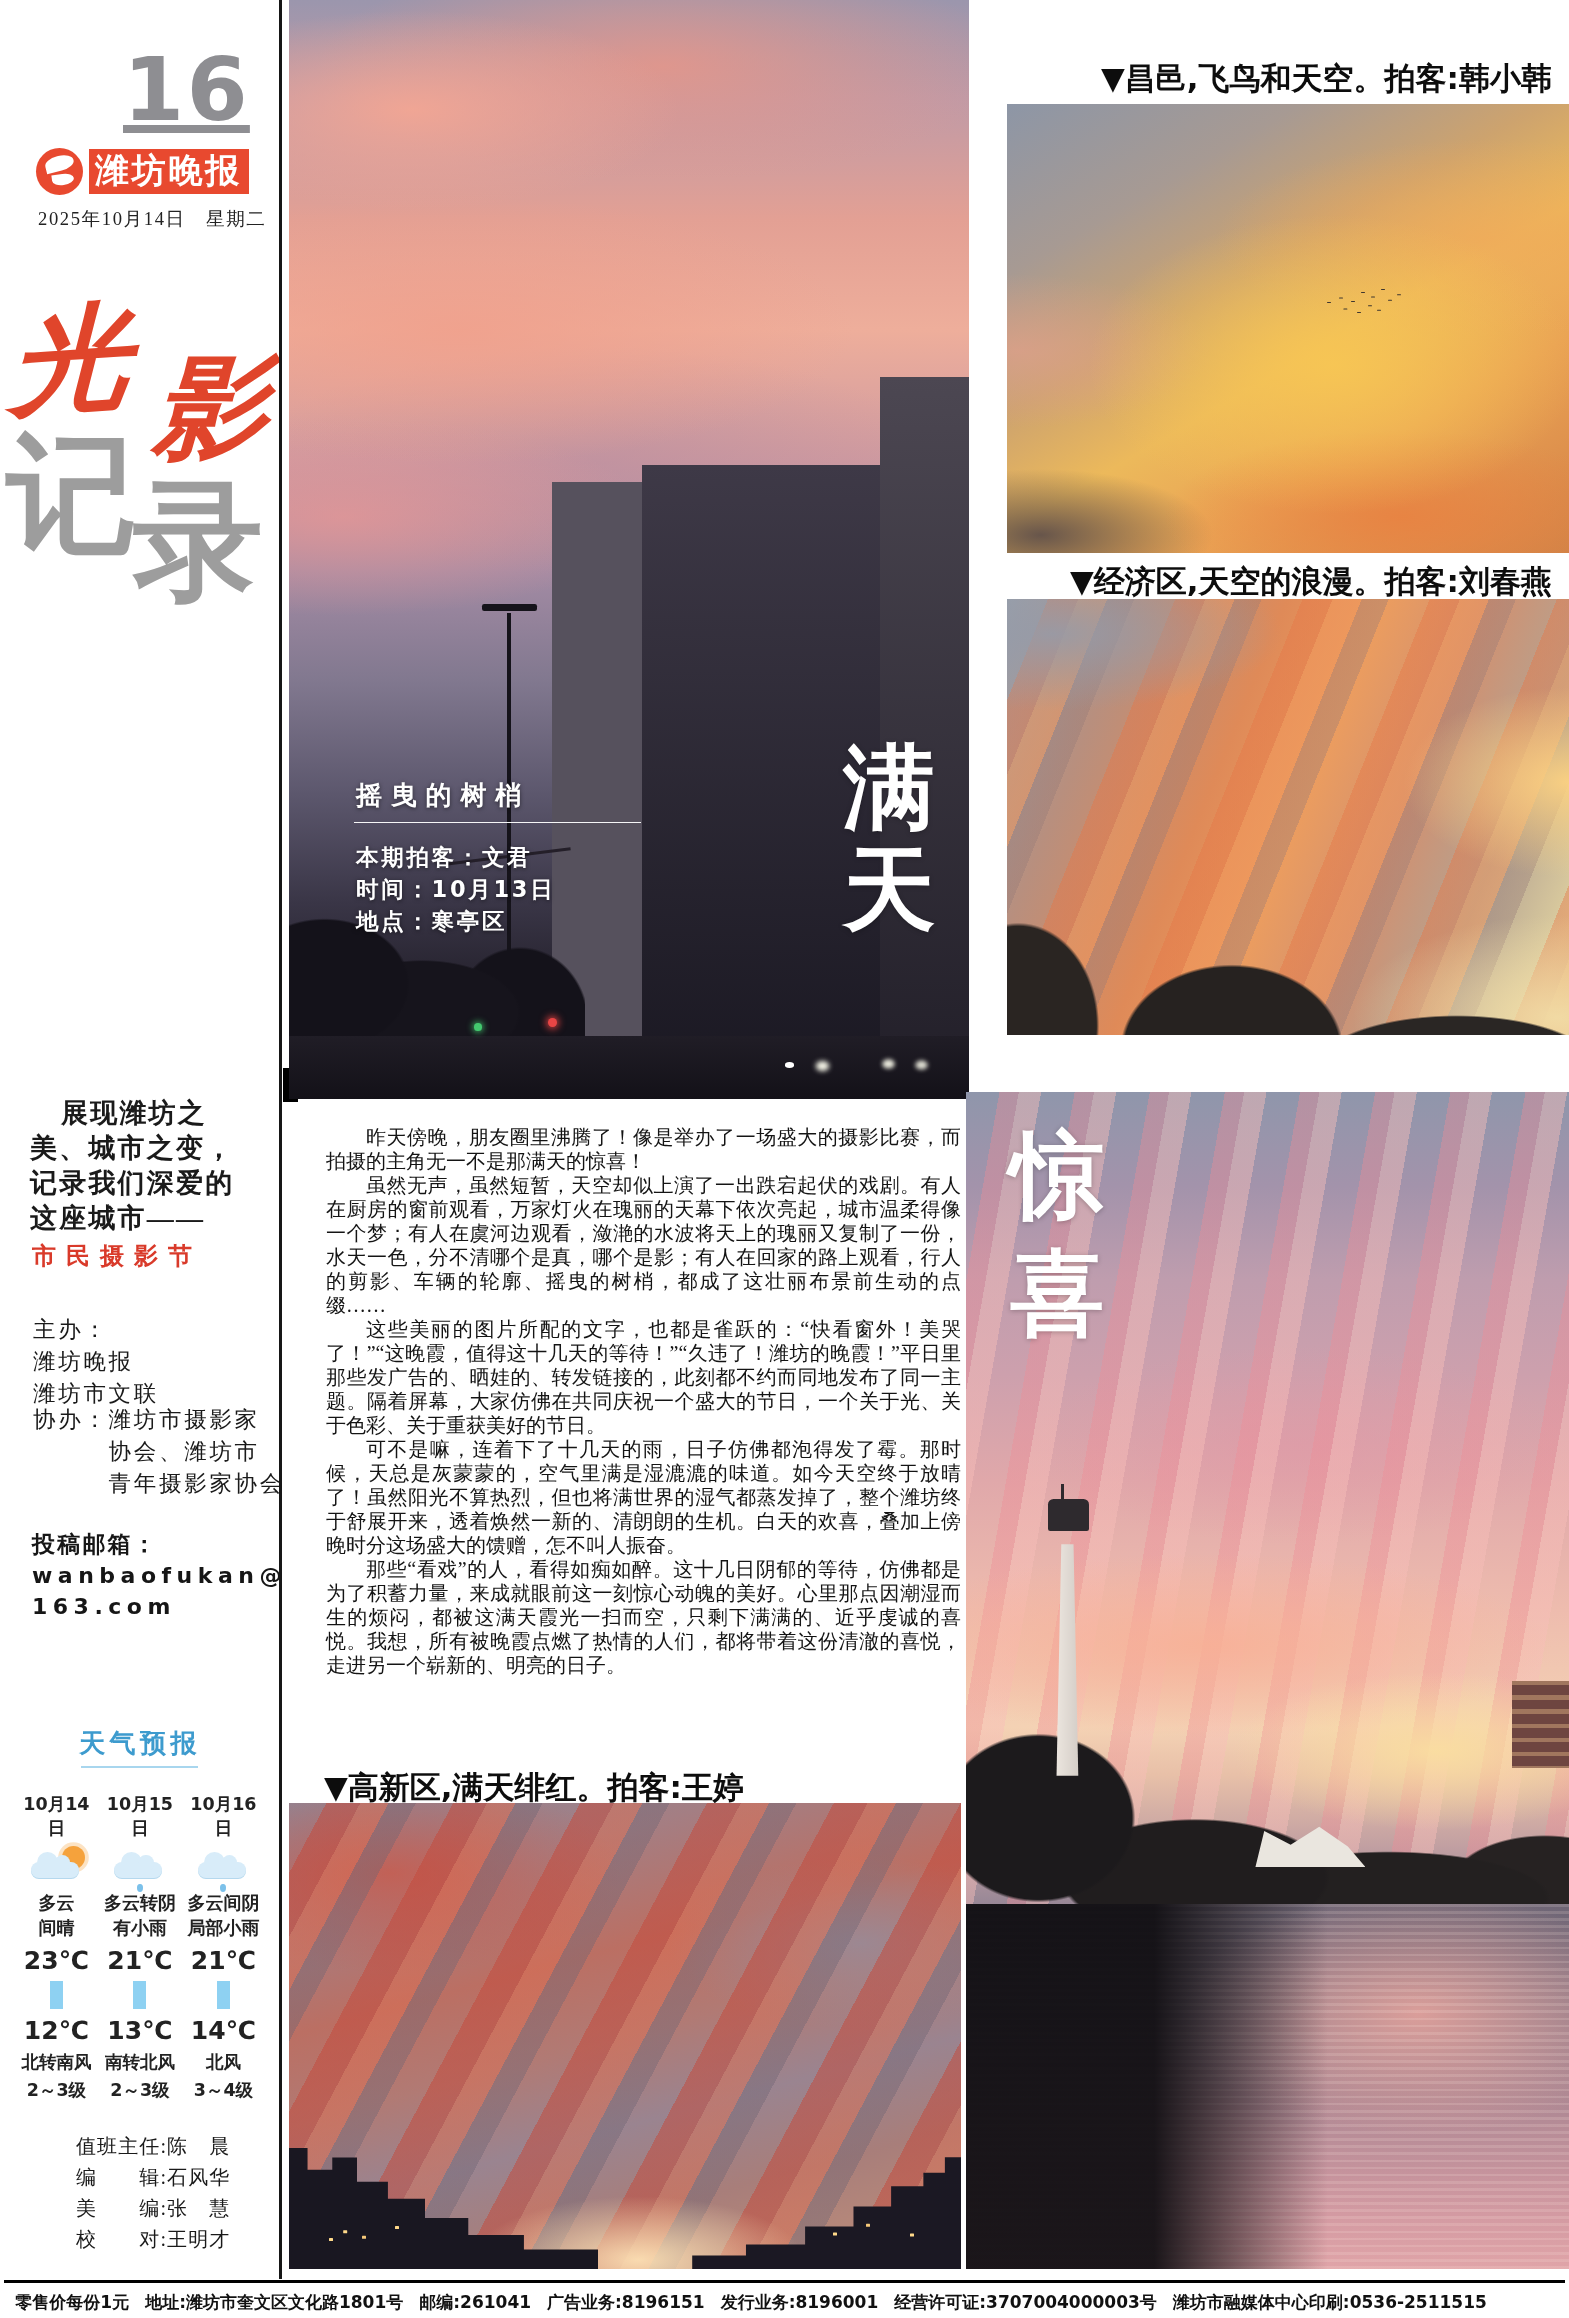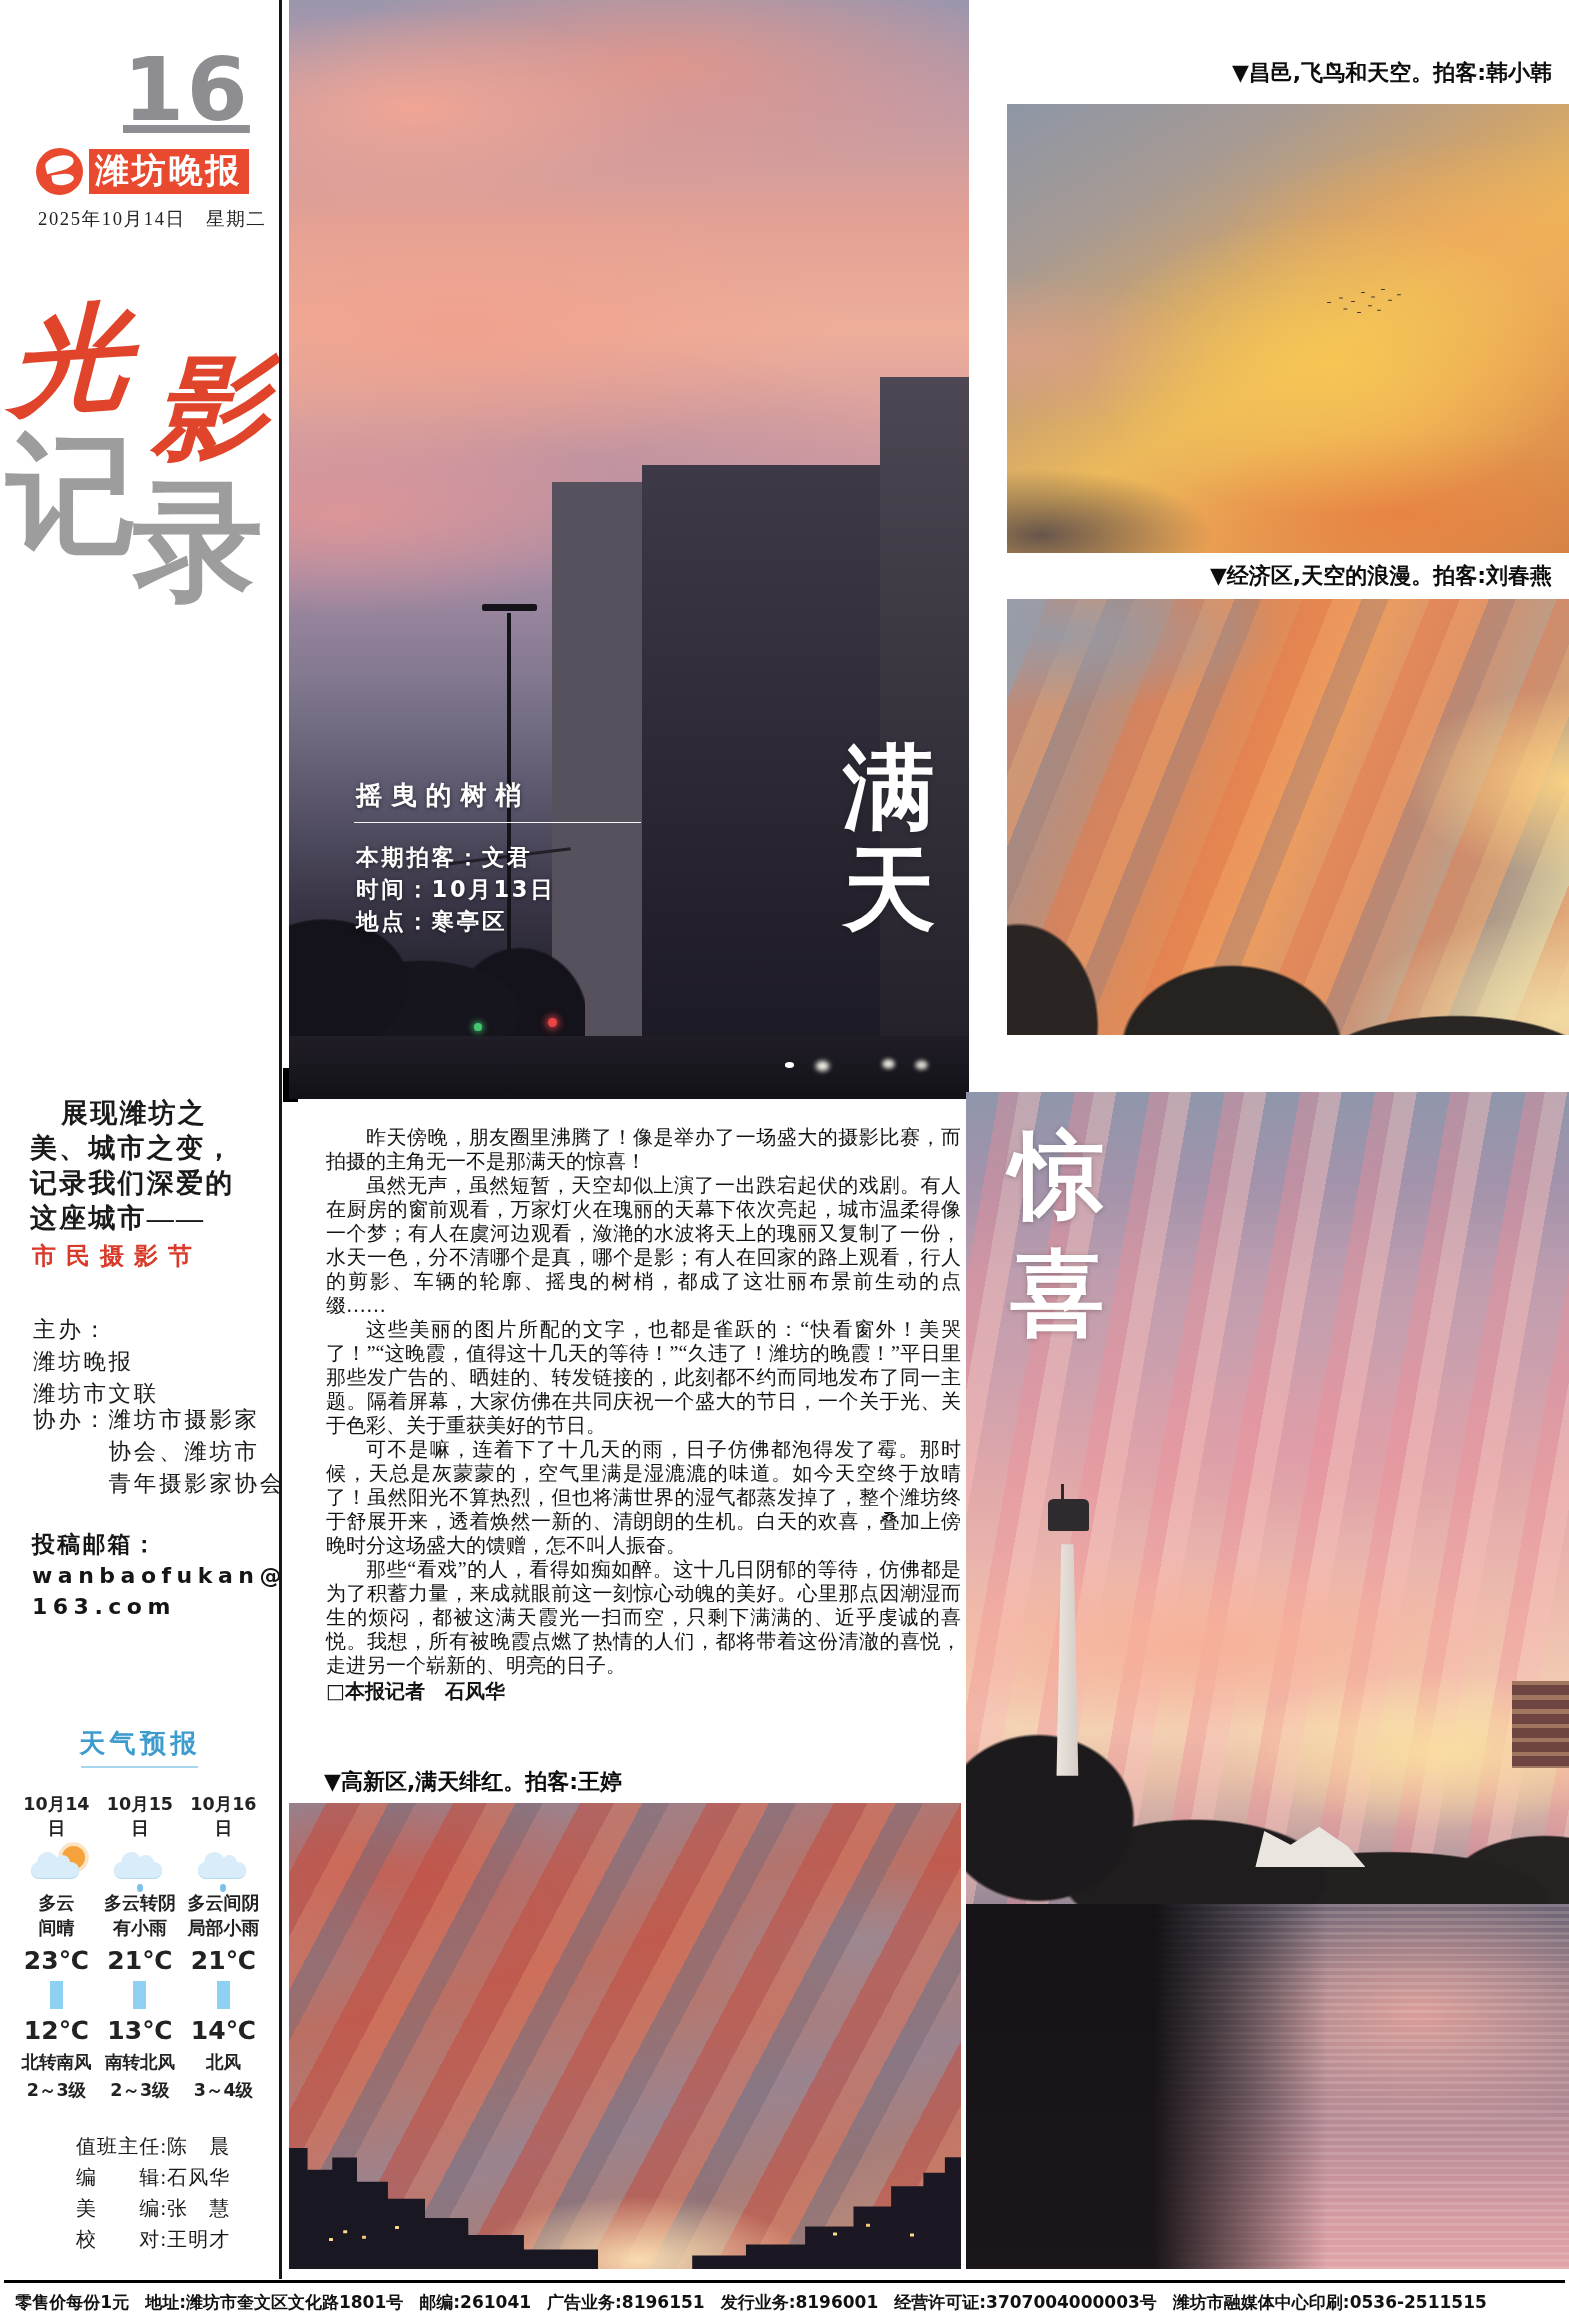--- a/index.html
+++ b/index.html
@@ -64,21 +64,21 @@
 
   .staff { left:76px; top:2131px; font-size:20px; line-height:31px; letter-spacing:1.1px; color:#1a1a1a; }
 
   
   .v-divider { left:279px; top:0; width:3.3px; height:2279px; background:#161616; }
   .footer-rule { left:4.4px; top:2280px; width:1561px; height:3.3px; background:#000; }
   .footer-line { left:15.3px; top:2291px; width:1551px; display:flex; gap:16px; white-space:nowrap;
     font-family:"DejaVu Sans",sans-serif; font-weight:bold; font-size:17px; color:#111; }
 
   
-  .caption { font-family:"DejaVu Sans",sans-serif; font-weight:bold; font-size:22px; color:#0d0d0d; }
+  .caption { font-family:"DejaVu Sans",sans-serif; font-weight:bold; font-size:31px; color:#0d0d0d; }
   .cap-right { left:966px; width:586px; text-align:right; }
   .cap1 { top:58px; }
   .cap2 { top:561px; }
   .cap3 { top:1060px; }
   .cap4 { left:324px; top:1767px; width:603px; text-align:left; }
 
   
   .photo { position:absolute; overflow:hidden; }
 
   .photo-main { left:289px; top:0; width:680px; height:1099px;
@@ -330,21 +330,20 @@
   </div>
 
   <div class="big-vert word-sky">满天</div>
 
   <div class="abs article">
     <p>昨天傍晚，朋友圈里沸腾了！像是举办了一场盛大的摄影比赛，而拍摄的主角无一不是那满天的惊喜！</p>
     <p>虽然无声，虽然短暂，天空却似上演了一出跌宕起伏的戏剧。有人在厨房的窗前观看，万家灯火在瑰丽的天幕下依次亮起，城市温柔得像一个梦；有人在虞河边观看，潋滟的水波将天上的瑰丽又复制了一份，水天一色，分不清哪个是真，哪个是影；有人在回家的路上观看，行人的剪影、车辆的轮廓、摇曳的树梢，都成了这壮丽布景前生动的点缀……</p>
     <p>这些美丽的图片所配的文字，也都是雀跃的：“快看窗外！美哭了！”“这晚霞，值得这十几天的等待！”“久违了！潍坊的晚霞！”平日里那些发广告的、晒娃的、转发链接的，此刻都不约而同地发布了同一主题。隔着屏幕，大家仿佛在共同庆祝一个盛大的节日，一个关于光、关于色彩、关于重获美好的节日。</p>
     <p>可不是嘛，连着下了十几天的雨，日子仿佛都泡得发了霉。那时候，天总是灰蒙蒙的，空气里满是湿漉漉的味道。如今天空终于放晴了！虽然阳光不算热烈，但也将满世界的湿气都蒸发掉了，整个潍坊终于舒展开来，透着焕然一新的、清朗朗的生机。白天的欢喜，叠加上傍晚时分这场盛大的馈赠，怎不叫人振奋。</p>
     <p>那些“看戏”的人，看得如痴如醉。这十几日阴郁的等待，仿佛都是为了积蓄力量，来成就眼前这一刻惊心动魄的美好。心里那点因潮湿而生的烦闷，都被这满天霞光一扫而空，只剩下满满的、近乎虔诚的喜悦。我想，所有被晚霞点燃了热情的人们，都将带着这份清澈的喜悦，走进另一个崭新的、明亮的日子。</p>
-    <div class="byline">□本报记者　石风华</div>
   </div>
 
   <div class="abs caption cap4">▼高新区,满天绯红。拍客:王婷</div>
 
   <div class="photo photo4">
     <div class="abs city-left"></div>
     <div class="abs city-right"></div>
     <div class="abs lit-windows"></div>
   </div>
 

